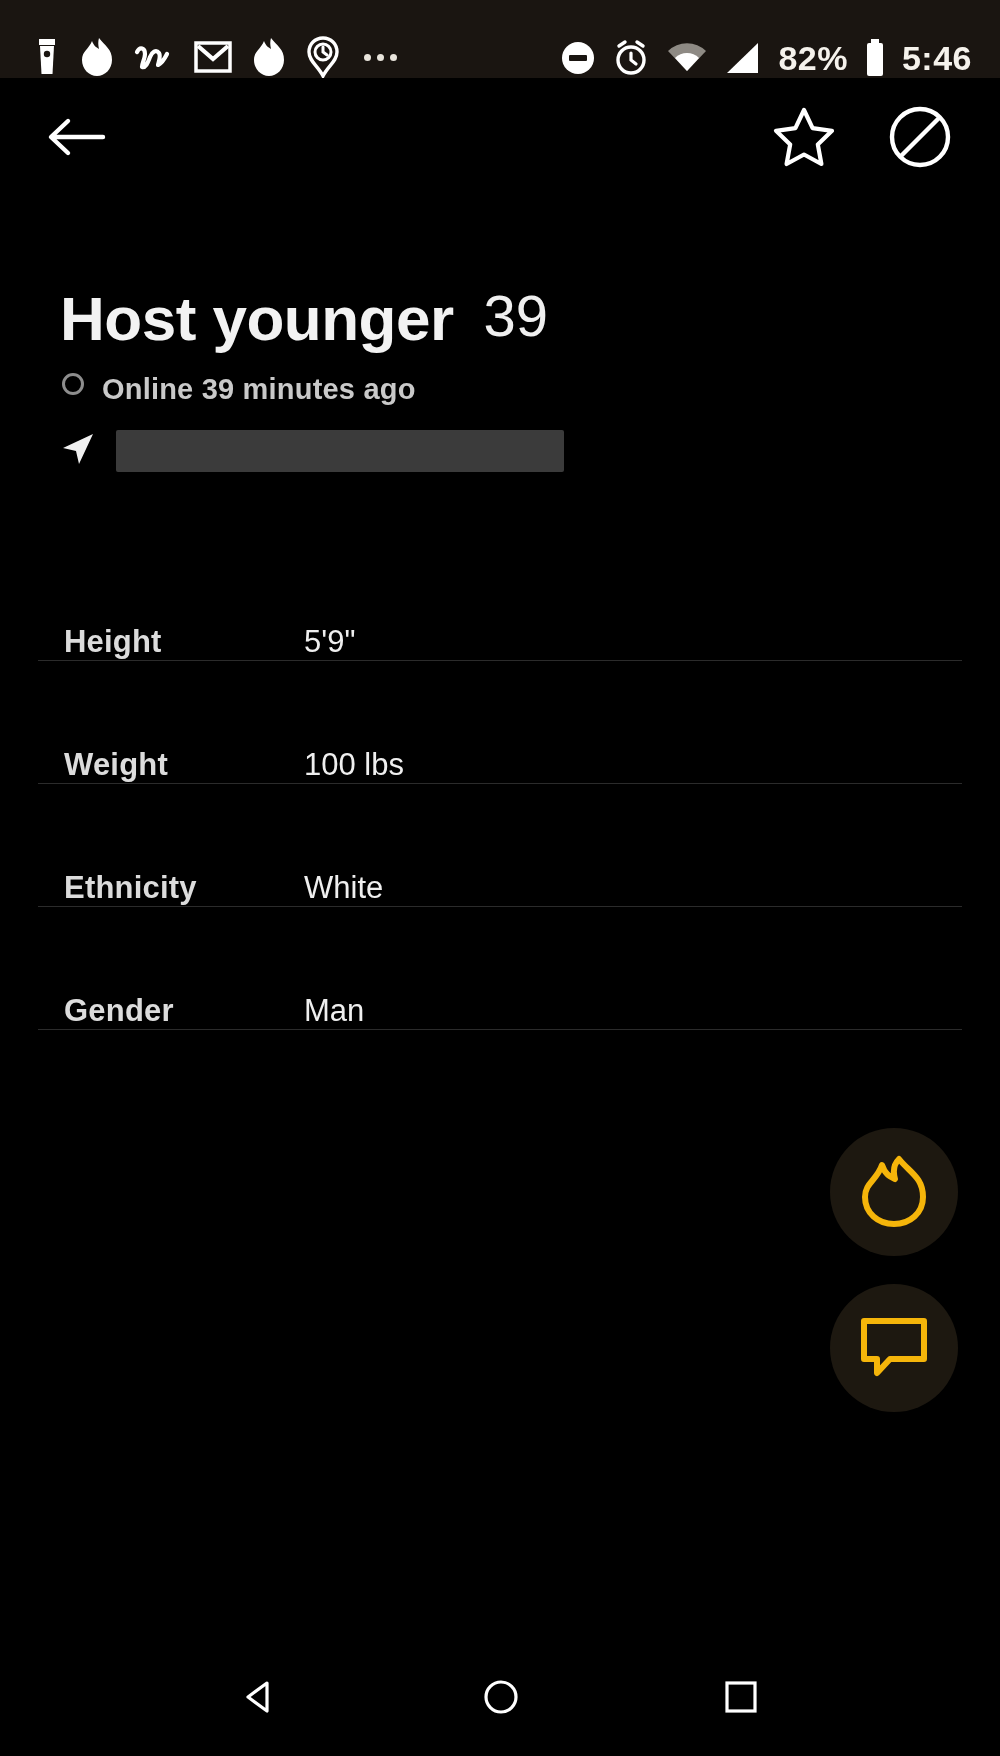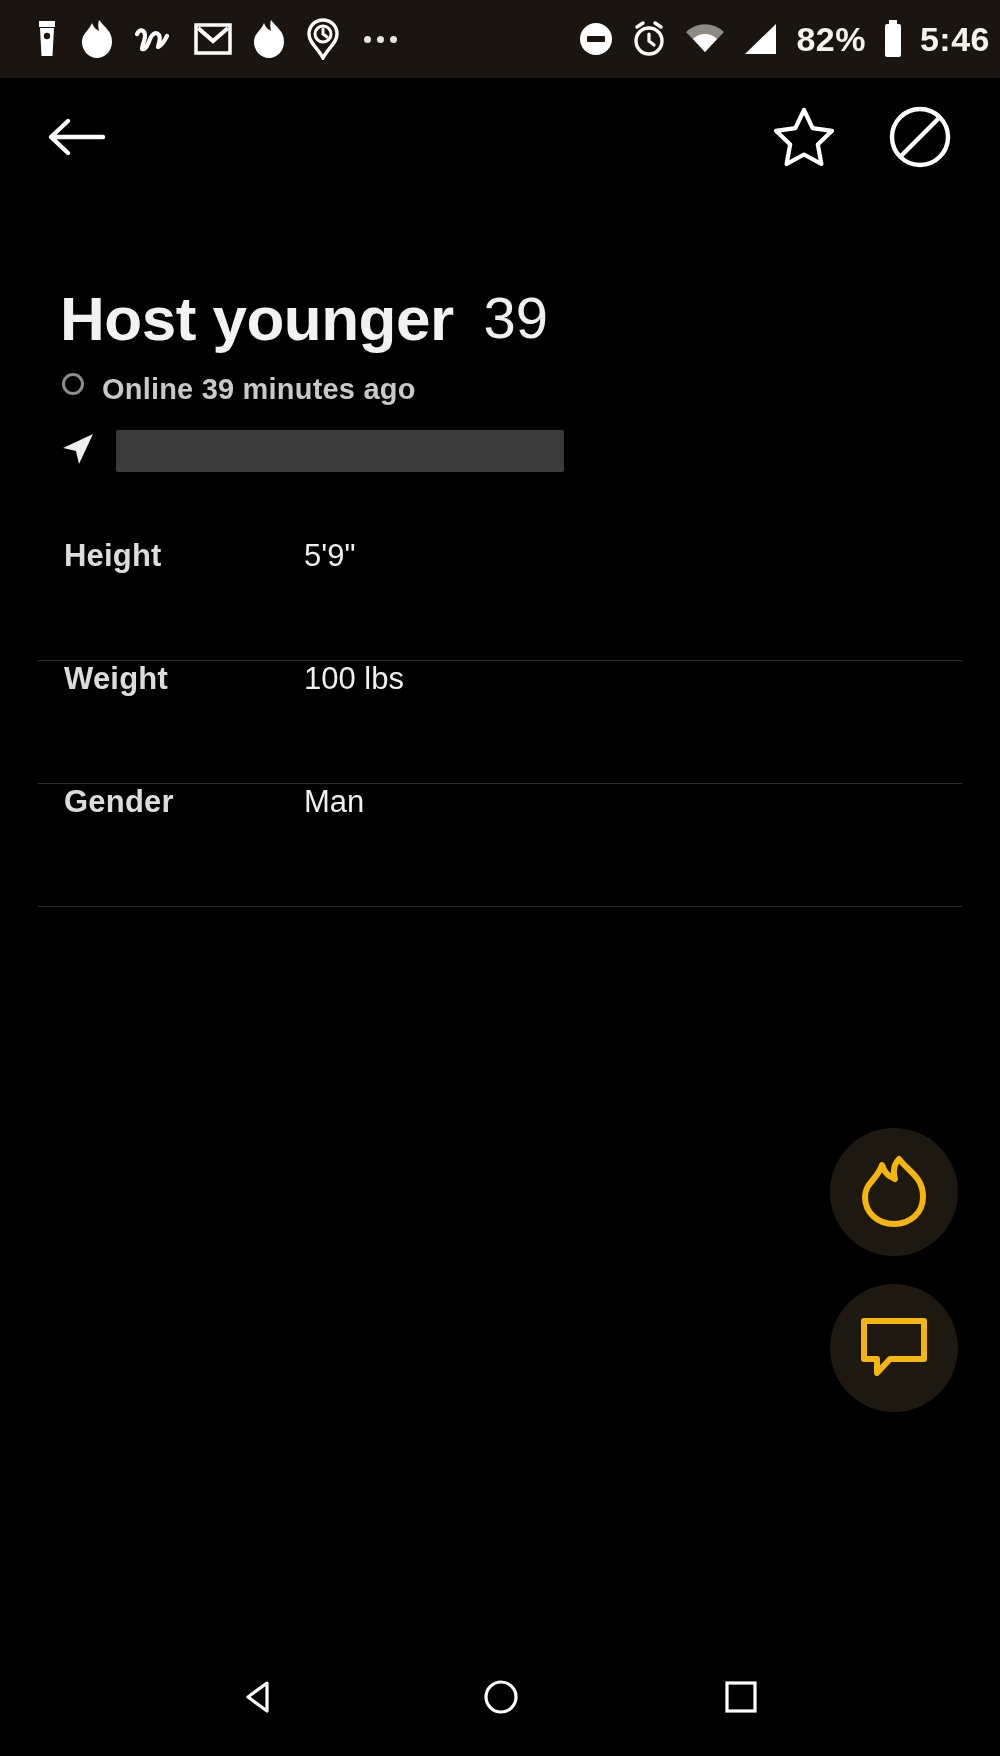--- a/index.html
+++ b/index.html
@@ -17,22 +17,22 @@
     background: #000000;
     display: flex;
     flex-direction: column;
   }
 
   
   .statusbar {
     height: 78px;
     background: #1a1511;
     display: flex;
-    align-items: center;
-    padding: 0 10px 0 34px;
+    align-items: flex-end;
+    padding: 0 28px 0 34px;
     flex: 0 0 auto;
   }
   .status-left {
     display: flex;
     align-items: center;
     gap: 20px;
     flex: 1 1 auto;
   }
   .status-right {
     display: flex;
@@ -86,21 +86,21 @@
 
   
   .content {
     flex: 1 1 auto;
     position: relative;
     padding: 0 34px 0 34px;
     overflow: hidden;
   }
   .name-row {
     display: flex;
-    align-items: center;
+    align-items: flex-start;
     gap: 30px;
     padding: 90px 0 0 26px;
   }
   .display-name {
     color: #f2f2f2;
     font-size: 62px;
     font-weight: 700;
     letter-spacing: -0.5px;
     line-height: 1.05;
   }
@@ -153,21 +153,21 @@
     white-space: pre-wrap;
   }
 
   
   .attrs {
     padding: 66px 0 0 0;
     margin: 0 4px;
   }
   .attr-row {
     display: flex;
-    align-items: flex-start;
+    align-items: flex-end;
     height: 123px;
     border-bottom: 1px solid #2b2b2b;
     padding: 0 26px;
   }
   .attr-label {
     color: #dcdcdc;
     font-size: 31px;
     font-weight: 700;
     width: 240px;
     flex: 0 0 auto;
@@ -361,20 +361,24 @@
       <div class="attr-row">
         <span class="attr-label">Height</span>
         <span class="attr-value">5'9"</span>
       </div>
 
       <div class="attr-row">
         <span class="attr-label">Weight</span>
         <span class="attr-value">100 lbs</span>
       </div>
 
+      <div class="attr-row">
+        <span class="attr-label">Ethnicity</span>
+        <span class="attr-value">White</span>
+      </div>
 
       <div class="attr-row">
         <span class="attr-label">Gender</span>
         <span class="attr-value">Man</span>
       </div>
 
     </div>
 
     <div class="fabs">
       <button class="fab">

